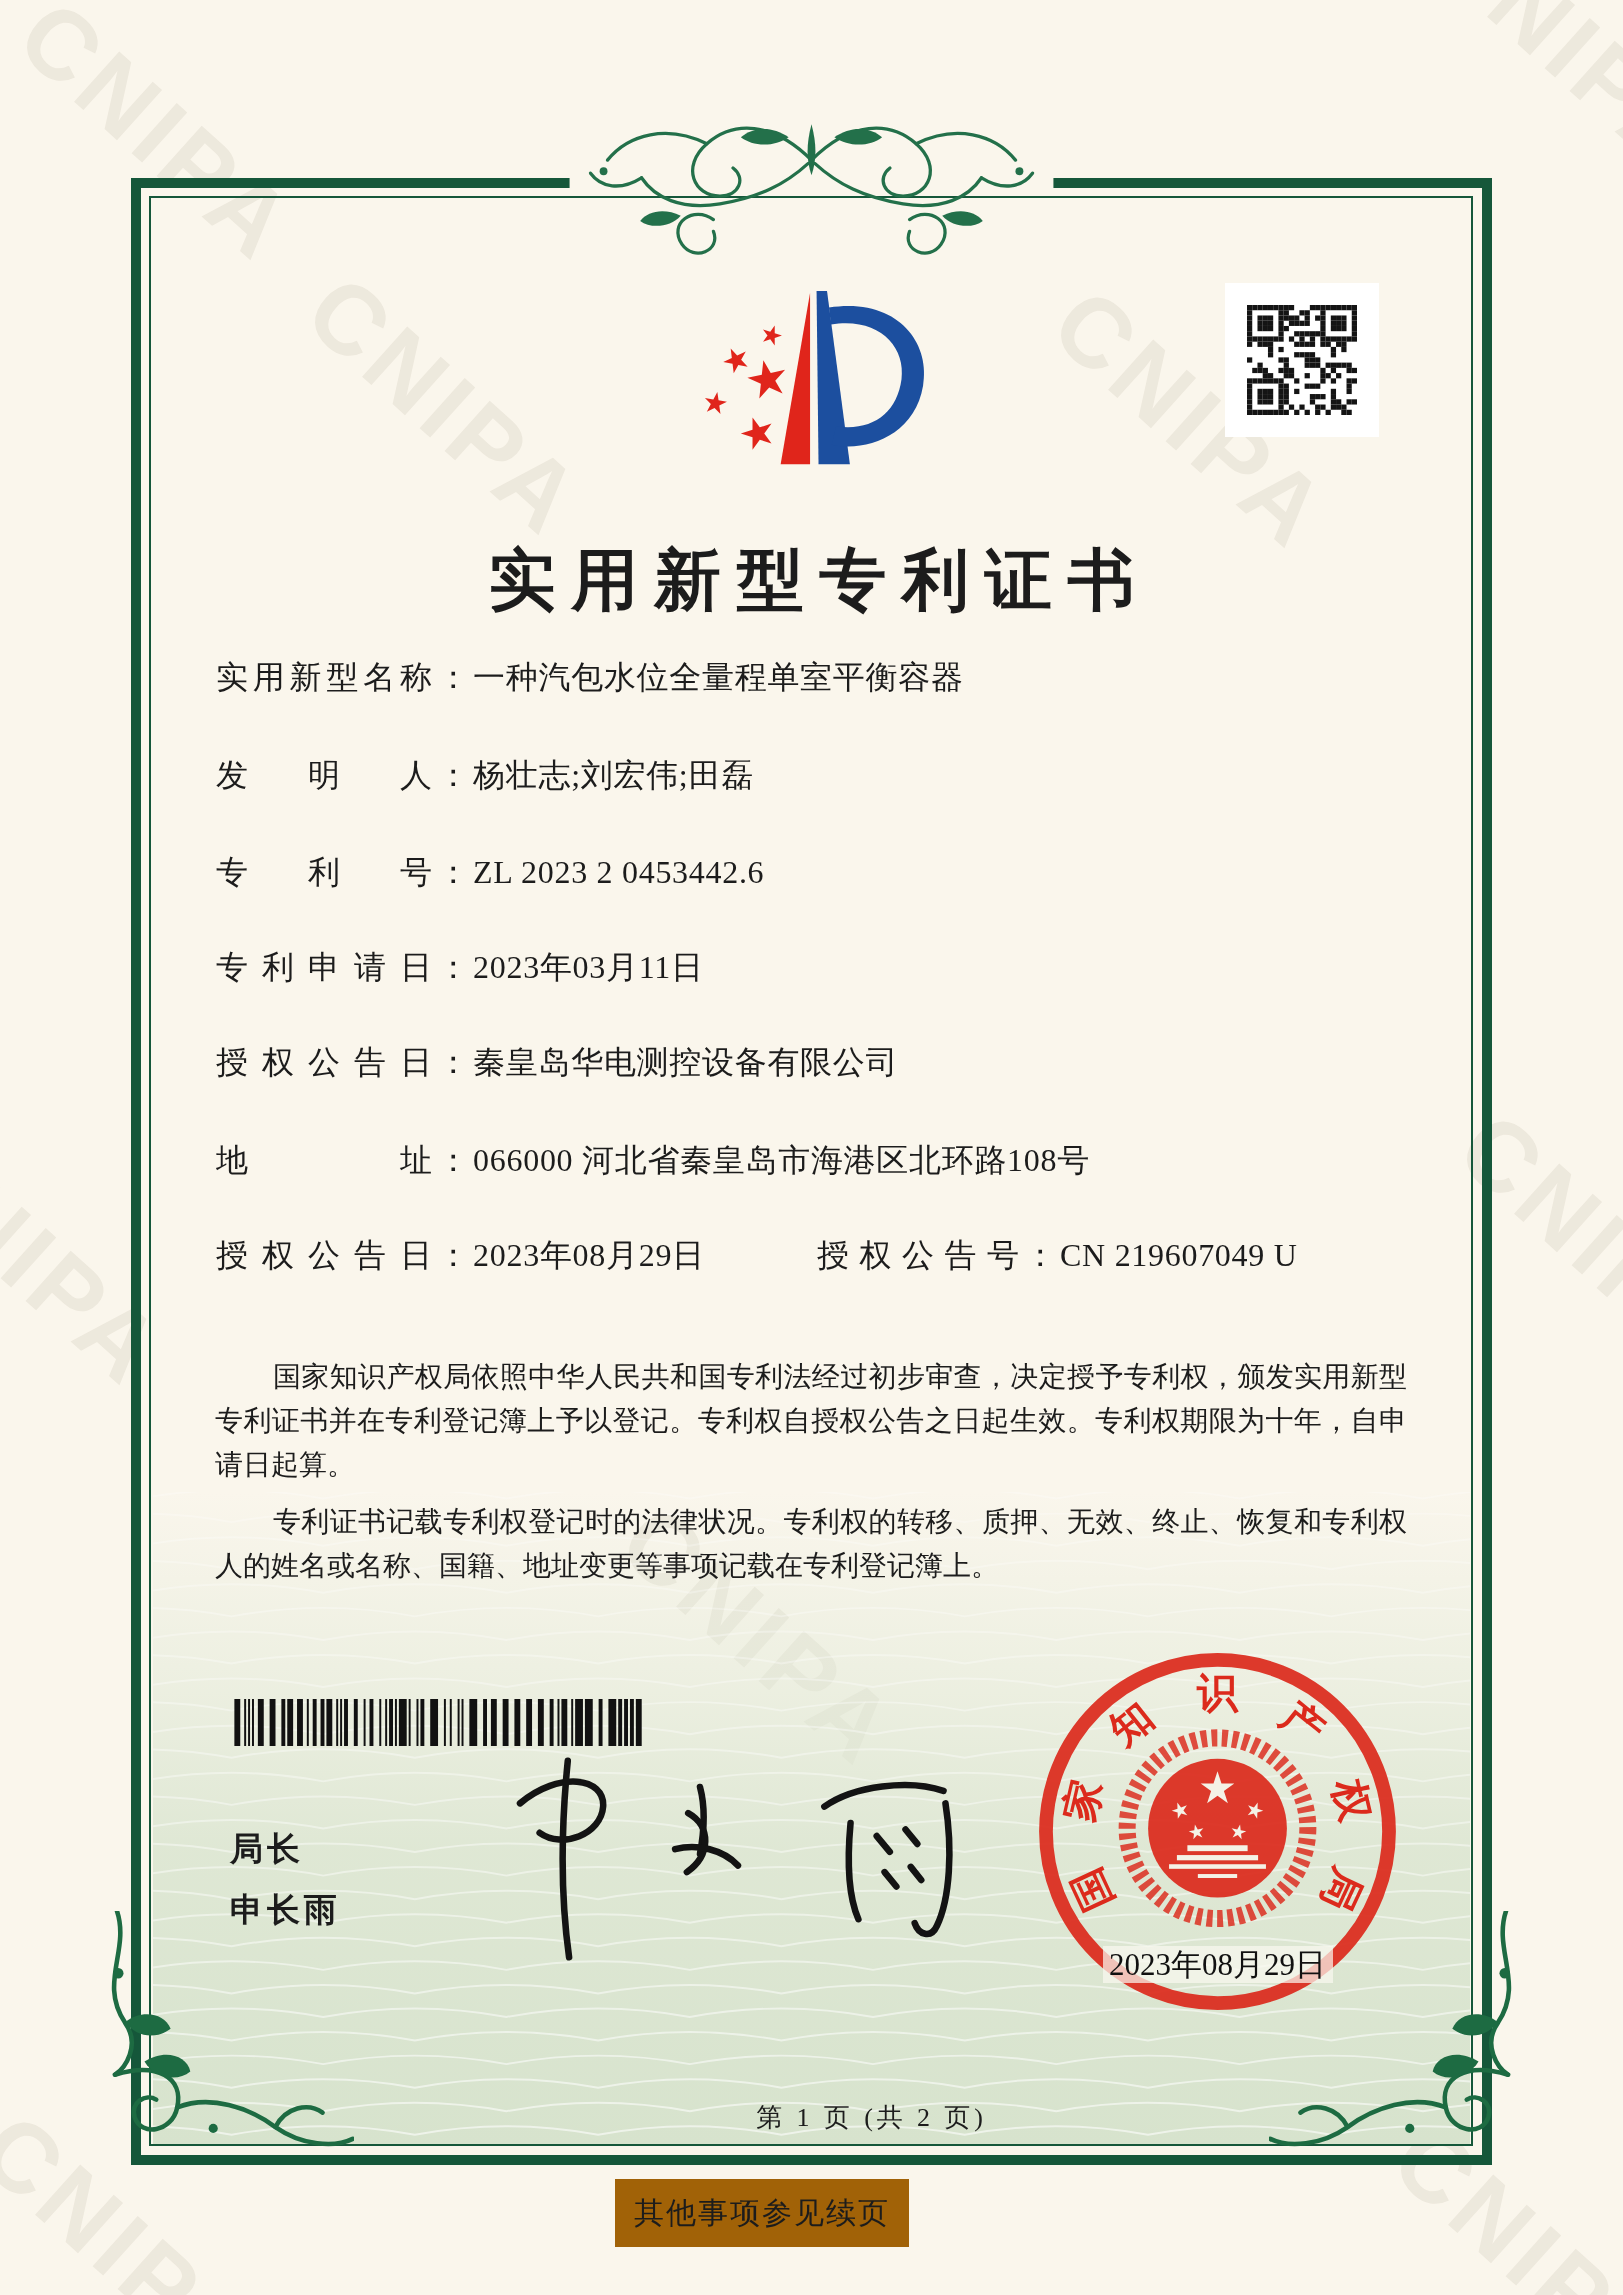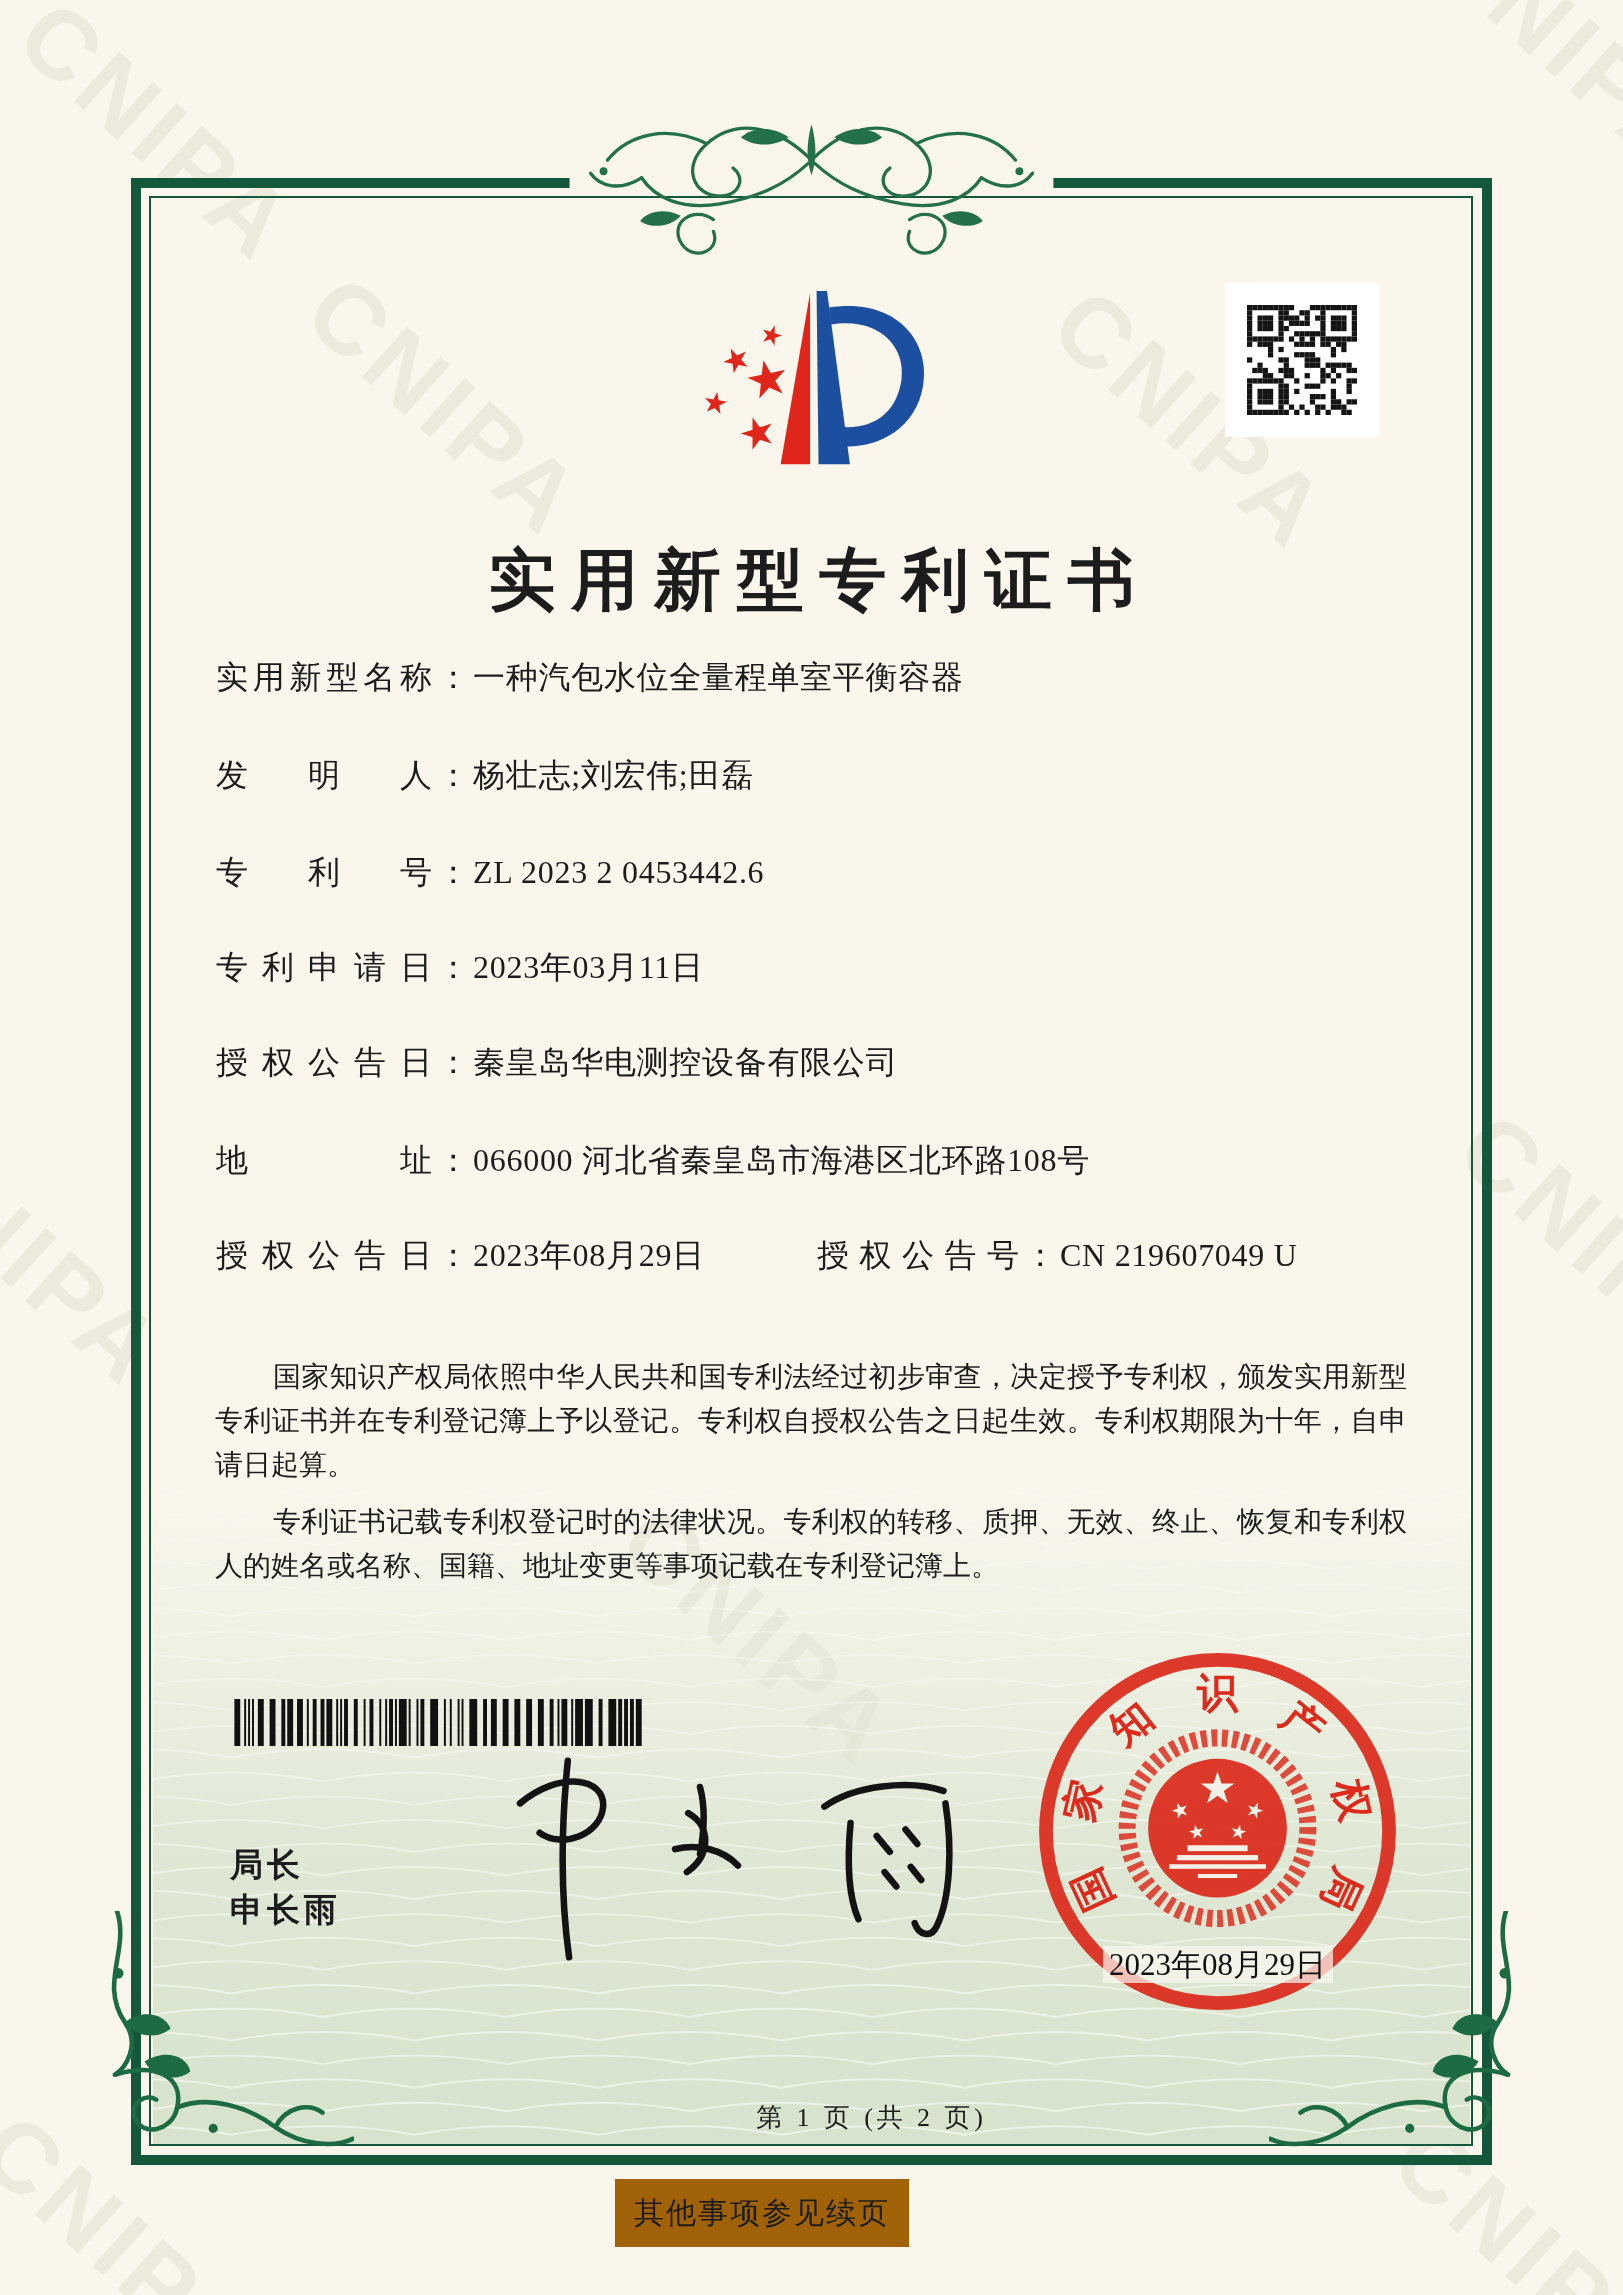--- a/index.html
+++ b/index.html
@@ -45,21 +45,21 @@
   .fval{letter-spacing:0.7px;}
   .grant2{position:absolute;left:601px;top:0;white-space:nowrap;}
   .grant2 .jlabel{width:202px;}
   
   .body-text{position:absolute;left:215px;top:1315px;width:1192px;font-size:28px;
     line-height:44px;text-align:justify;margin-top:40px;}
   .body-text p{margin:0 0 13px 0;text-indent:58px;}
   
   .barcode{position:absolute;left:234px;top:1699px;}
   .signer-title{position:absolute;left:230px;top:1827px;font-size:33px;font-weight:bold;
-    font-family:Liberation Mono, monospace;letter-spacing:3.9px;margin-top:16px;}
+    font-family:Liberation Mono, monospace;letter-spacing:3.9px;}
   .signer-name{position:absolute;left:230px;top:1888px;font-size:33px;font-weight:bold;
     font-family:"Liberation Sans","DejaVu Sans",sans-serif;letter-spacing:3.9px;}
   .signature{position:absolute;left:484px;top:1741px;}
   
   .seal{position:absolute;left:1021px;top:1622px;width:393px;height:419px;}
   .seal svg{position:absolute;left:0;top:0;}
   .seal-char{position:absolute;width:47px;height:47px;font-size:41px;line-height:47px;
     text-align:center;font-weight:bold;color:#dc2a1c;}
   .seal-date{position:absolute;left:0;top:322px;width:393px;text-align:center;
     font-size:31px;color:#111;}

